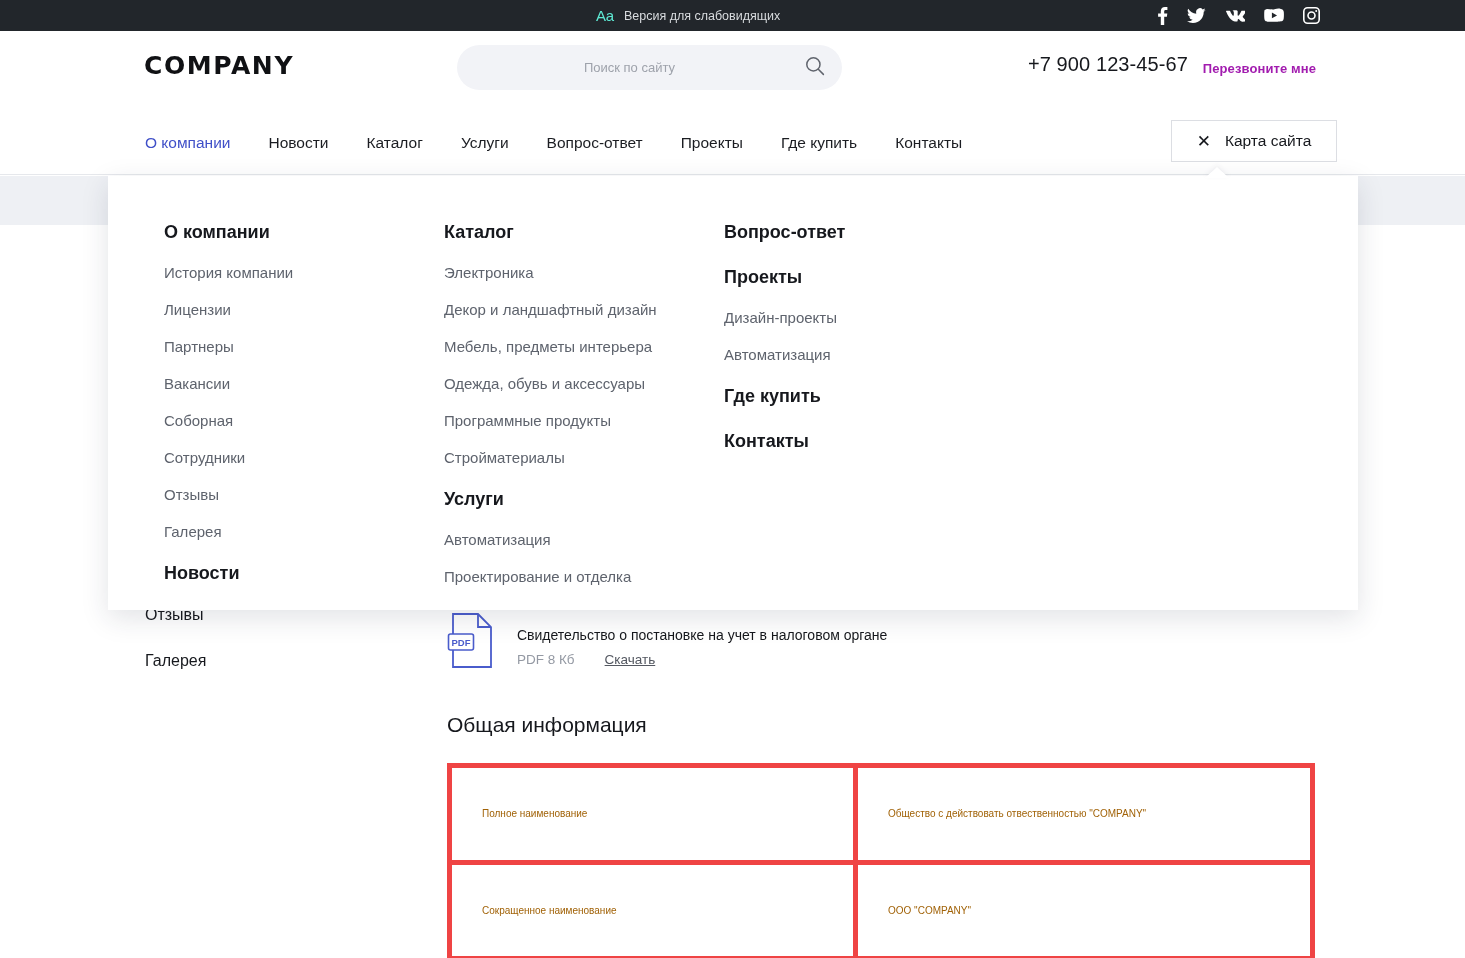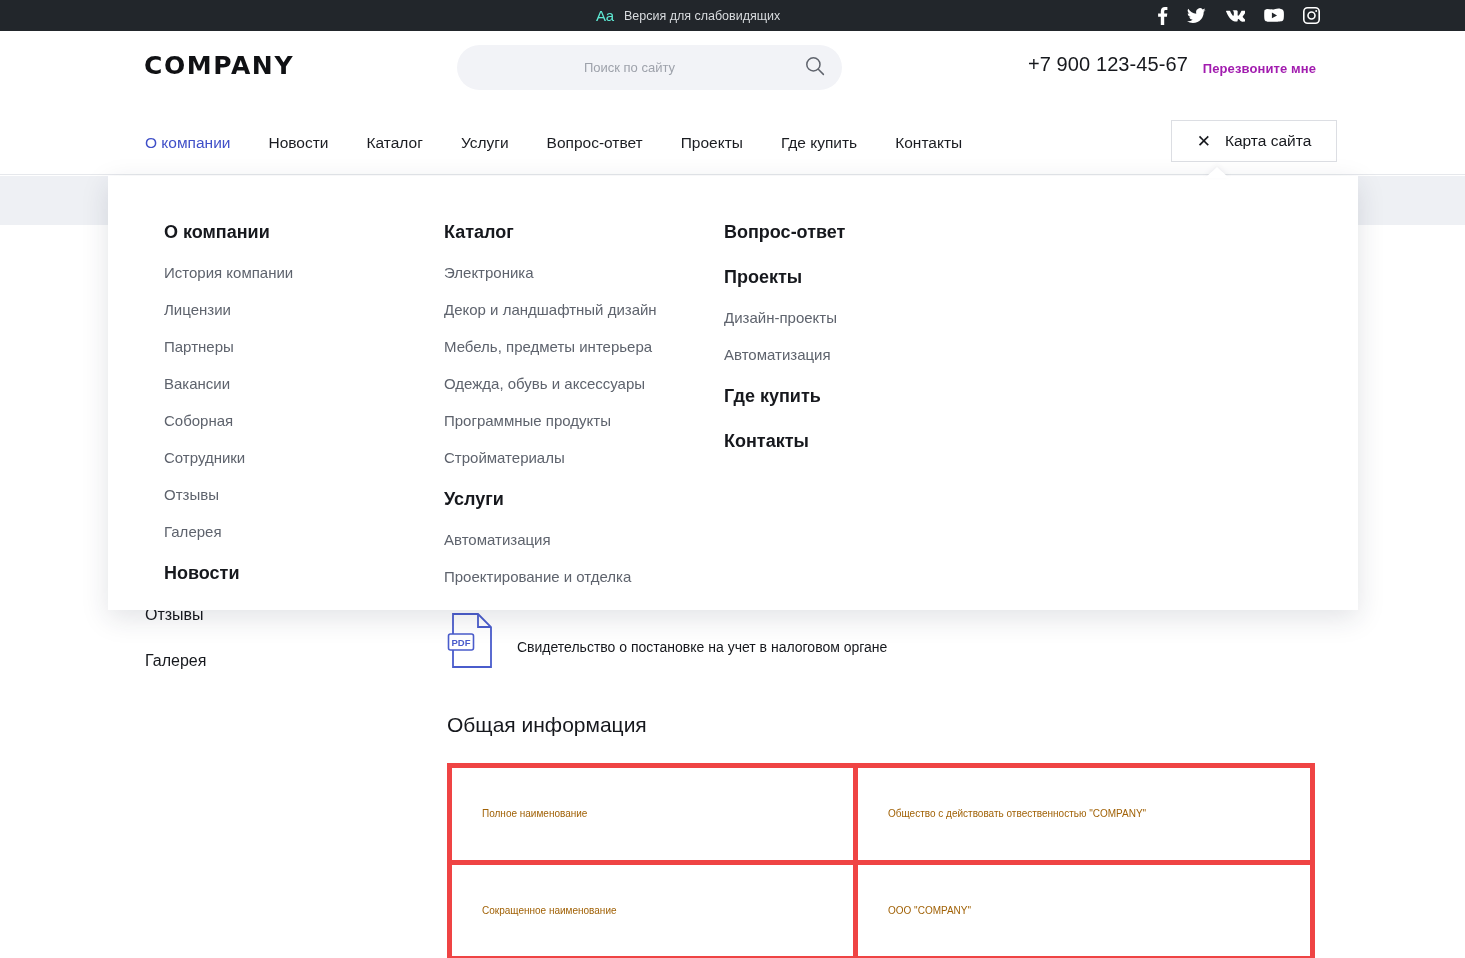--- a/index.html
+++ b/index.html
@@ -292,20 +292,24 @@
     <span class="pdf-icon">
       <svg width="50" height="57" viewBox="0 0 50 57">
         <path d="M6 2h25l13 13v40H6z" fill="#ffffff" stroke="#4a5ccc" stroke-width="1.8"></path>
         <path d="M31 2v13h13" fill="none" stroke="#4a5ccc" stroke-width="1.8"></path>
         <rect x="1.5" y="22" width="25" height="16" rx="2" fill="#ffffff" stroke="#4a5ccc" stroke-width="1.6"></rect>
         <text x="14" y="34" font-family="Liberation Sans, sans-serif" font-size="9.5" font-weight="700" fill="#4a5ccc" text-anchor="middle">PDF</text>
       </svg>
     </span>
     <div>
       <div class="doc-title">Свидетельство о постановке на учет в налоговом органе</div>
+      <div class="doc-meta">
+        <span>PDF 8 Кб</span>
+        <a href="#">Скачать</a>
+      </div>
     </div>
   </div>
 
   <div class="section-title">Общая информация</div>
 
   <table class="info-table">
     <tbody id="info-tbody">
         <tr>
           <td class="k">Полное наименование</td>
           <td>Общество с действовать отвественностью "COMPANY"</td>

